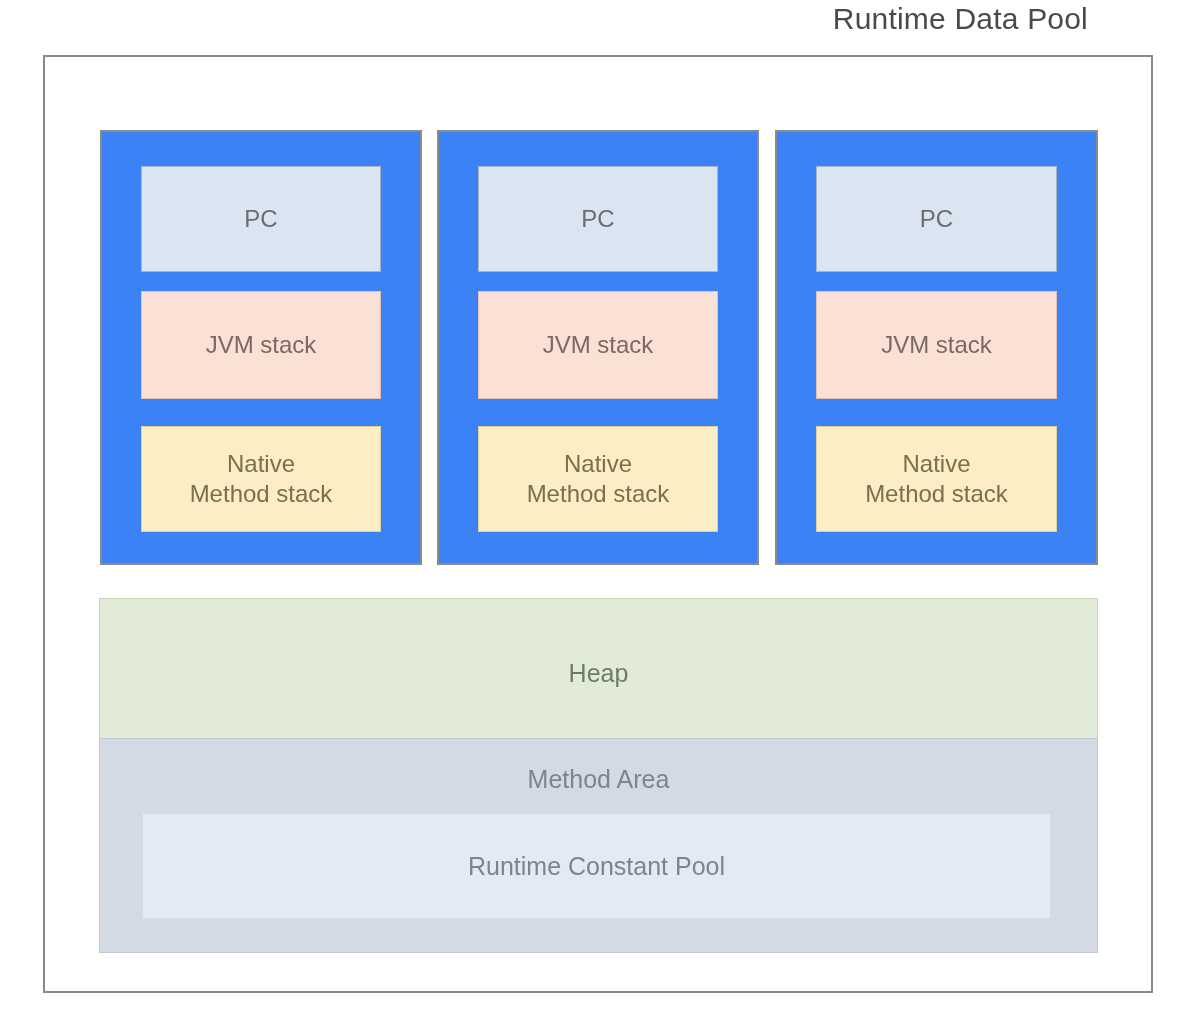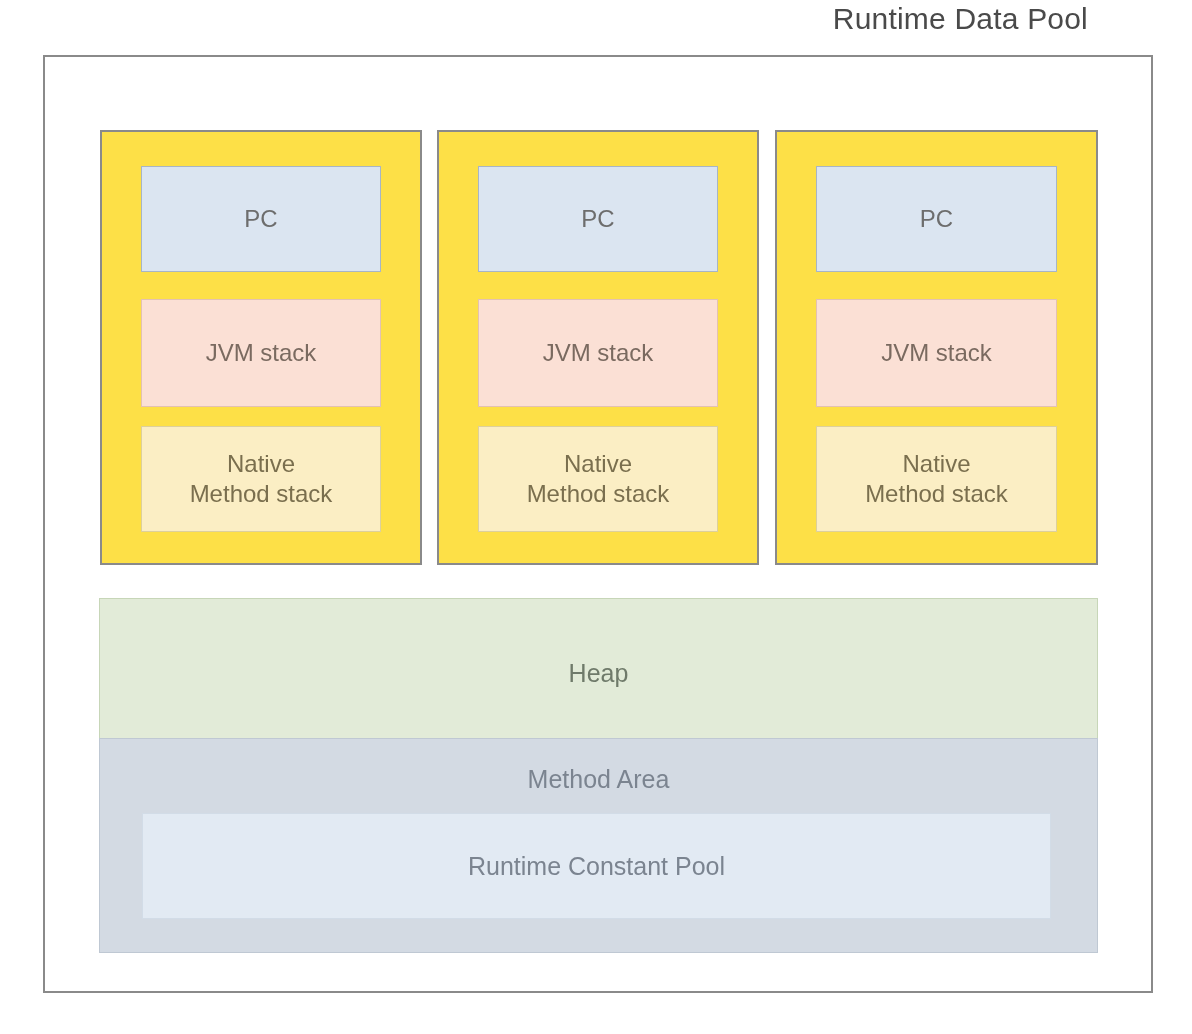--- a/index.html
+++ b/index.html
@@ -47,21 +47,21 @@
     font-size: 27px;
     color: #4a4a4a;
     text-align: center;
     white-space: nowrap;
   }
   .thread-box {
     position: absolute;
     top: 130px;
     height: 435px;
     border: 2px solid #8a8a8a;
-    background: #fde047;
+    background: #3b82f6;
     box-sizing: border-box;
   }
 
   
   #thread-col-0 { left: 100px; width: 322px; }
   #thread-col-1 { left: 437px; width: 322px; }
   #thread-col-2 { left: 775px; width: 323px; }
 
   #thread-label-0 { left: 100px; width: 322px; }
   #thread-label-1 { left: 437px; width: 322px; }
@@ -87,21 +87,20 @@
     height: 106px;
     background: #dbe5f1;
     border-color: #a7b5c6;
   }
   .region-jvm {
     top: 159px;
     height: 108px;
     background: #fbe0d5;
     border-color: #e3c1b2;
     color: #7a6a60;
-    margin-top: 8px;
   }
   .region-native {
     top: 294px;
     height: 106px;
     background: #fbeec4;
     border-color: #ddd09b;
     color: #7a6f4e;
     white-space: pre-line;
   }
 

